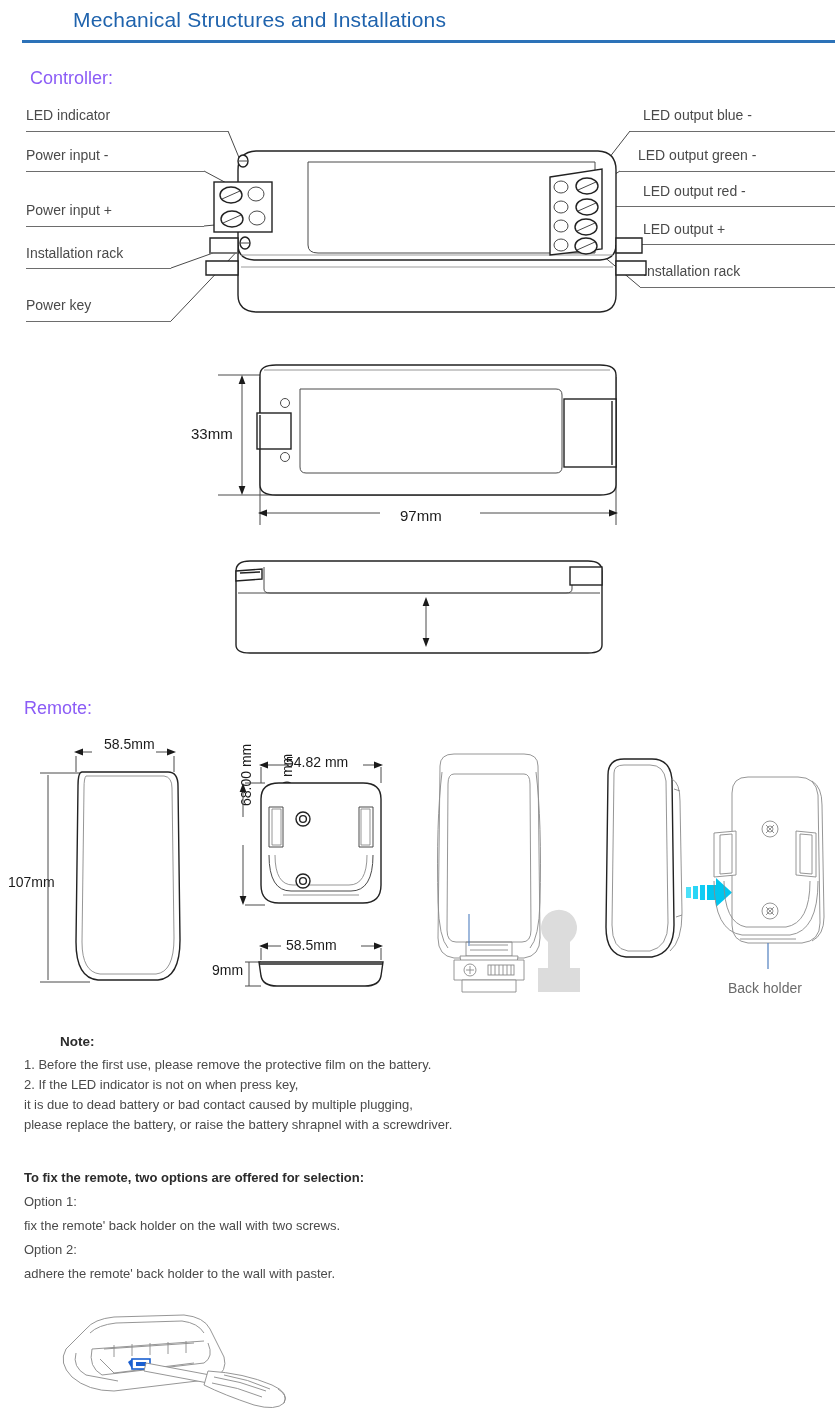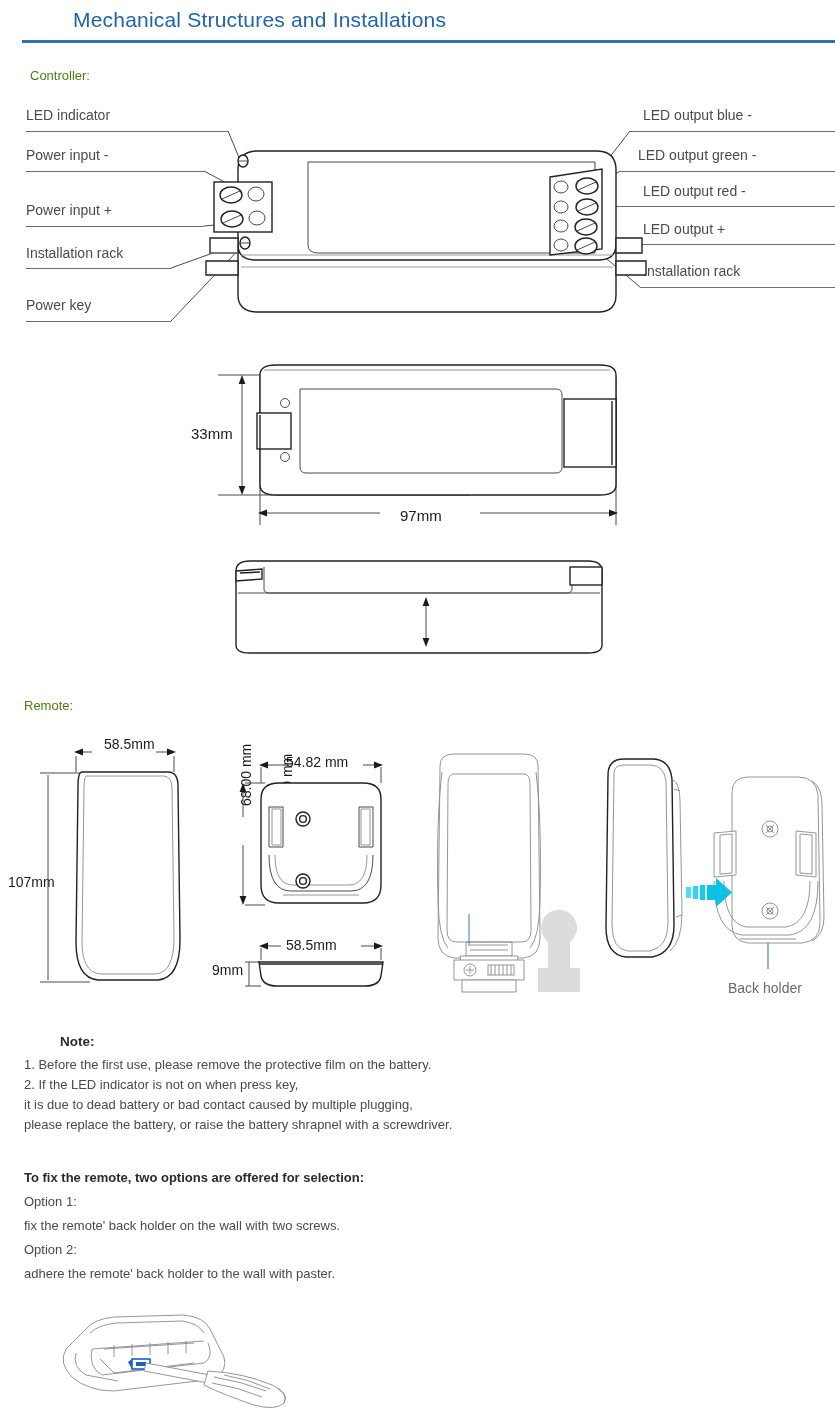--- a/index.html
+++ b/index.html
@@ -13,21 +13,21 @@
   .abs{position:absolute;}
   
   #page-title{
     left:26px;top:8px;font-size:21px;color:#1f63ad;letter-spacing:.2px;
     white-space:nowrap;font-weight:400;margin-left:47px;
   }
   #title-rule{
     left:22px;top:40px;width:813px;height:3px;background:#2c72b8;
   }
   
-  .section-caption{font-size:13px;color:#4d7c0f;white-space:nowrap;}
+  .section-caption{font-size:18px;color:#8b5cf6;white-space:nowrap;}
   
   .callout{font-size:14px;color:#4a4a4a;white-space:nowrap;line-height:1;}
   .rule{background:#6d6d6d;height:1px;}
   
   .dim{font-size:14px;color:#1a1a1a;white-space:nowrap;font-family:"Liberation Sans", sans-serif;}
   .dim-lg{font-size:15px;}
   .dim-v{transform-origin:0 0;}
   
   .body-text{font-size:13px;color:#4a4a4a;white-space:nowrap;line-height:20.5px;}
   .body-text.bold{color:#2b2b2b;font-weight:700;}

